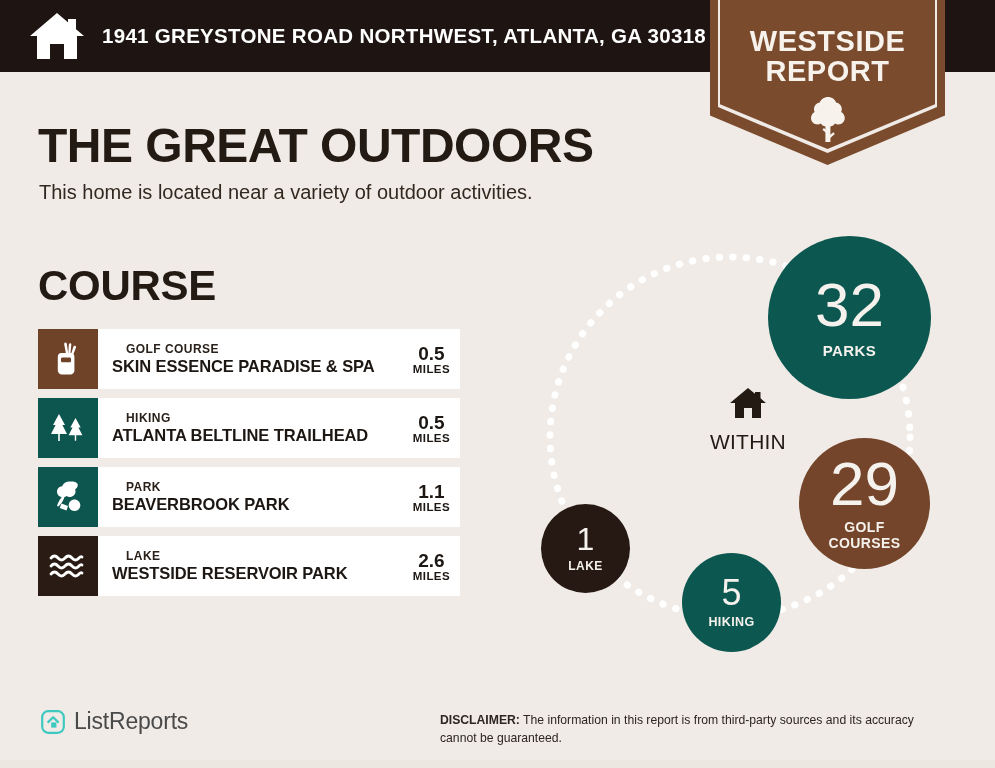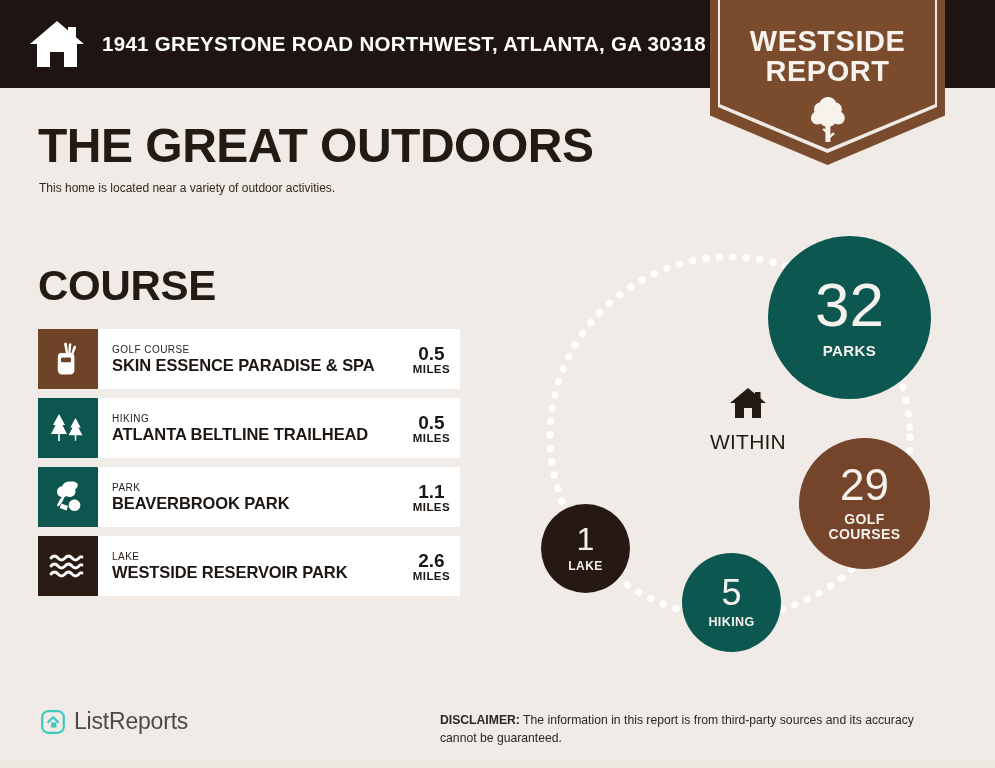--- a/index.html
+++ b/index.html
@@ -7,21 +7,21 @@
   body {
     background:#F0EBE6;
     font-family:"Liberation Sans", sans-serif;
     color:#241A15;
     position:relative;
     overflow:hidden;
   }
 
   
   .header-bar{
-    position:absolute; left:0; top:0; width:995px; height:88px;
+    position:absolute; left:0; top:0; width:995px; height:72px;
     background:#1E1411;
     display:flex; align-items:center;
   }
   .header-home{ margin-left:28px; width:58px; height:52px; flex:none; }
   .header-address{
     margin-left:16px;
     font-size:20.5px; font-weight:bold; letter-spacing:.3px;
     color:#FFFFFF; white-space:nowrap;
   }
 
@@ -50,42 +50,43 @@
   .badge-t2{ font-size:29px; font-weight:bold; color:#F7F2EC; letter-spacing:.5px; line-height:1.05;}
   .badge-tree{ margin-top:7px; width:48px; height:48px; display:inline-block;}
 
   
   .title{
     position:absolute; left:38px; top:118px;
     font-size:48px; font-weight:bold; letter-spacing:-.5px; color:#231A14;
   }
   .subtitle{
     position:absolute; left:39px; top:181px;
-    font-size:12px; color:#33281F;
+    font-size:20px; color:#33281F;
   }
   .popular{
     position:absolute; left:38px; top:262px;
     font-size:42px; font-weight:bold; letter-spacing:-.3px; color:#231A14;
   }
 
   
   .list{ position:absolute; left:38px; top:329px; width:422px; }
   .row{ display:flex; height:60px; margin-bottom:9px; position:relative; }
   .row-icon{
     width:60px; height:60px; flex:none;
     display:flex; align-items:center; justify-content:center;
   }
   .row-card{
     flex:1; background:#FFFFFF; display:flex; align-items:center;
     padding:0 10px 0 14px; overflow:hidden;
   }
   .row-text{ flex:1; overflow:hidden; }
   .row-cat{
-    font-size:10px; font-weight:normal; letter-spacing:.45px; color:#2A211A;
+    font-size:12px; font-weight:bold; letter-spacing:.45px; color:#2A211A;
     line-height:1.25;
+    margin-left:14px;
   }
   .row-name{
     font-size:16.5px; font-weight:bold; letter-spacing:-.1px; color:#1D1713;
     line-height:1.12;
   }
   .row-dist{ flex:none; text-align:center; padding-left:6px; }
   .row-num{ font-size:19px; font-weight:bold; color:#1D1713; line-height:1.0; }
   .row-unit{ font-size:11.5px; font-weight:bold; letter-spacing:.4px; color:#1D1713; }
 
   
@@ -97,21 +98,21 @@
     color:#F5F1EC; text-align:center;
   }
   .b-num{ font-weight:normal; line-height:.95; }
   .b-lab{ font-weight:bold; letter-spacing:.4px; }
 
   .bub-parks{ left:253px; top:14px; width:163px; height:163px; background:#0D5751; }
   .bub-parks .b-num{ font-size:62px; }
   .bub-parks .b-lab{ font-size:15px; margin-top:8px; }
 
   .bub-golf{ left:284px; top:216px; width:131px; height:131px; background:#74452A; }
-  .bub-golf .b-num{ font-size:44px; }
+  .bub-golf .b-num{ font-size:62px; }
   .bub-golf .b-lab{ font-size:14px; margin-top:6px; line-height:1.12; }
 
   .bub-hiking{ left:167px; top:331px; width:99px; height:99px; background:#0D5751; }
   .bub-hiking .b-num{ font-size:36px; }
   .bub-hiking .b-lab{ font-size:12.5px; margin-top:5px; }
 
   .bub-lake{ left:26px; top:282px; width:89px; height:89px; background:#261812; }
   .bub-lake .b-num{ font-size:32px; }
   .bub-lake .b-lab{ font-size:12px; margin-top:4px; }
 

